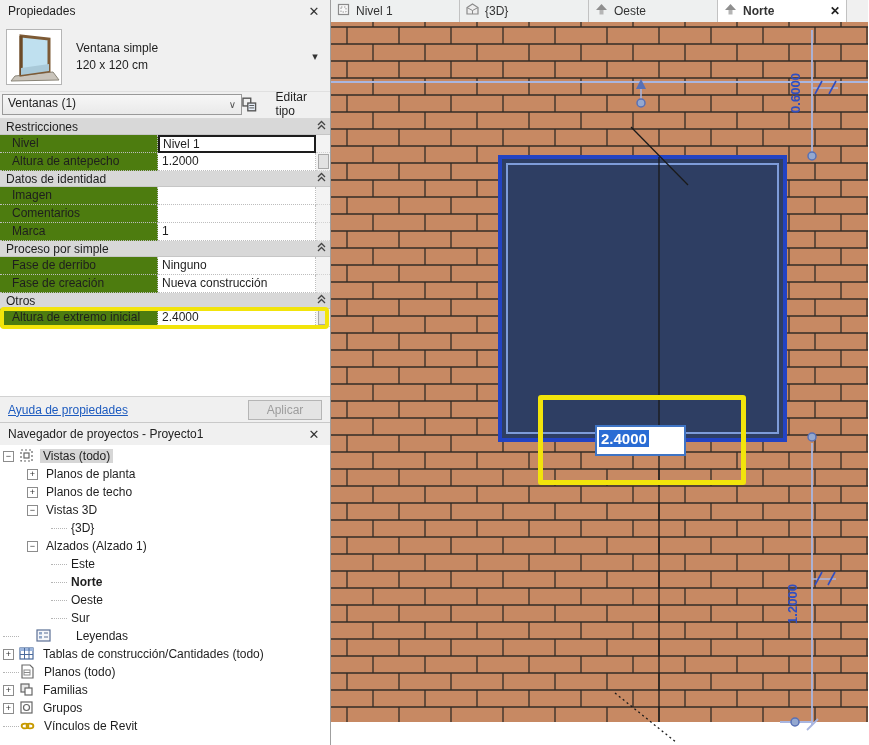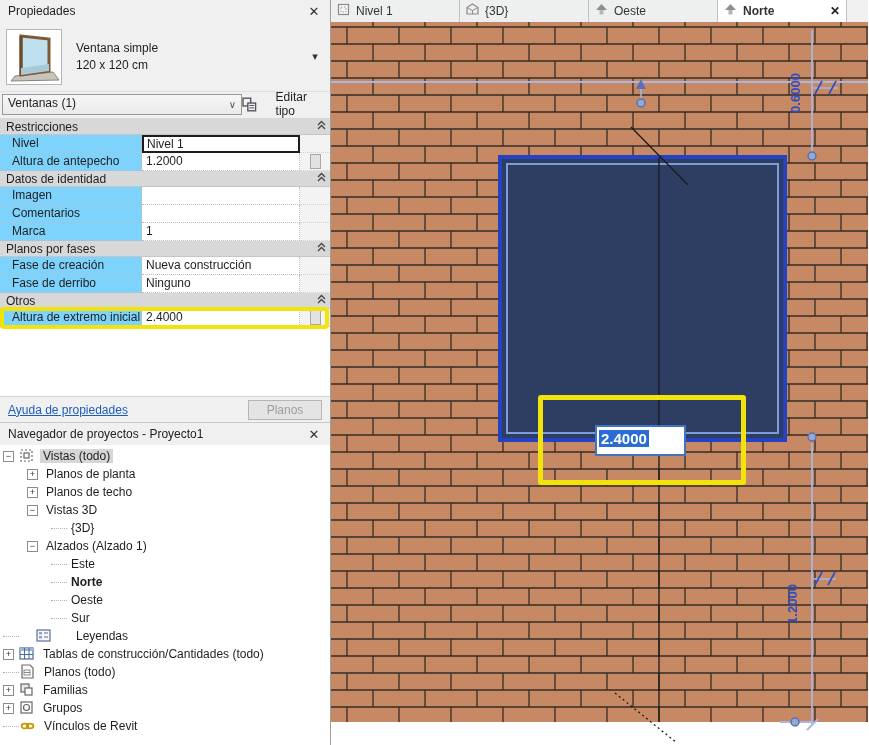--- a/index.html
+++ b/index.html
@@ -25,21 +25,21 @@
   #type-filter { width:240px; height:21px; border:1px solid #999; background:linear-gradient(#f7f7f7,#e9e9e9); display:flex; align-items:flex-end; padding:4px 5px; }
   #type-filter .combo-label { flex:1; }
   #type-filter .combo-chev { color:#555; font-size:10px; }
   #edit-type-btn { flex:1; height:22px; display:flex; align-items:center; justify-content:center; gap:19px; cursor:pointer; }
 
   
   #prop-grid { background:#fff; border-top:1px solid #d9d9d9; }
   .sec-header { height:16px; background:#d8d8d8; border-bottom:1px solid #c6c6c6; display:flex; align-items:center; padding:0 3px 0 6px; font-size:12px; color:#1e1e1e; }
   .sec-header .sec-label { flex:1; }
   .prop-row { height:18px; display:flex; position:relative; }
-  .prop-label { width:142px; background:#7dd3fc; border-bottom:1px dotted #bdbdbd; border-right:1px dotted #bdbdbd; padding:1px 4px 0 12px; white-space:nowrap; overflow:hidden; }
+  .prop-label { width:158px; background:#4d7c0f; border-bottom:1px dotted #bdbdbd; border-right:1px dotted #bdbdbd; padding:1px 4px 0 12px; white-space:nowrap; overflow:hidden; }
   .prop-value { width:158px; background:#fff; border-bottom:1px dotted #bdbdbd; border-right:1px dotted #bdbdbd; padding:1px 4px 0 4px; white-space:nowrap; overflow:hidden; }
   .prop-value.focused { border:2px solid #1d1d1d; padding:0 3px; }
   .prop-gutter { flex:1; background:#f3f3f3; border-bottom:1px dotted #d2d2d2; display:flex; align-items:center; justify-content:center; }
   .gutter-btn { width:11px; height:15px; background:#e2e2e2; border:1px solid #a8a8a8; cursor:pointer; }
   .row-highlight { position:absolute; left:0; top:-2px; right:1px; bottom:-2px; border:4px solid #f2e40b; border-radius:4px; pointer-events:none; z-index:3; }
   #grid-filler { background:#fff; height:69px; }
 
   
   #help-bar { height:26px; background:#f0f0f0; border-top:1px solid #d2d2d2; display:flex; align-items:center; padding:0 8px; }
   #help-link { color:#1d5bbf; text-decoration:underline; cursor:pointer; flex:1; }
@@ -150,34 +150,34 @@
             <div class="prop-label">Comentarios</div>
             <div class="prop-value"></div>
             <div class="prop-gutter"></div>
           </div>
           <div class="prop-row">
             <div class="prop-label">Marca</div>
             <div class="prop-value">1</div>
             <div class="prop-gutter"></div>
           </div>
           <div class="sec-header">
-            <span class="sec-label">Planos por fases</span>
+            <span class="sec-label">Proceso por simple</span>
             <span><svg width="11" height="11" viewBox="0 0 11 11">
                 <polyline points="2,5 5.5,1.5 9,5" fill="none" stroke="#444" stroke-width="1.3"></polyline>
                 <polyline points="2,9 5.5,5.5 9,9" fill="none" stroke="#444" stroke-width="1.3"></polyline>
               </svg></span>
           </div>
           <div class="prop-row">
+            <div class="prop-label">Fase de derribo</div>
+            <div class="prop-value">Ninguno</div>
+            <div class="prop-gutter"></div>
+          </div>
+          <div class="prop-row">
             <div class="prop-label">Fase de creación</div>
             <div class="prop-value">Nueva construcción</div>
-            <div class="prop-gutter"></div>
-          </div>
-          <div class="prop-row">
-            <div class="prop-label">Fase de derribo</div>
-            <div class="prop-value">Ninguno</div>
             <div class="prop-gutter"></div>
           </div>
           <div class="sec-header">
             <span class="sec-label">Otros</span>
             <span><svg width="11" height="11" viewBox="0 0 11 11">
                 <polyline points="2,5 5.5,1.5 9,5" fill="none" stroke="#444" stroke-width="1.3"></polyline>
                 <polyline points="2,9 5.5,5.5 9,9" fill="none" stroke="#444" stroke-width="1.3"></polyline>
               </svg></span>
           </div>
           <div class="prop-row">
@@ -186,21 +186,21 @@
             <div class="prop-gutter">
               <span class="gutter-btn"></span>
             </div>
             <div class="row-highlight"></div>
           </div>
         </div>
       <div id="grid-filler"></div>
 
       <div id="help-bar">
         <span id="help-link">Ayuda de propiedades</span>
-        <span id="apply-btn">Planos</span>
+        <span id="apply-btn">Aplicar</span>
       </div>
     </section>
 
     <section id="browser-panel">
       <div class="panel-header">
         <span class="ph-title">Navegador de proyectos - Proyecto1</span>
         <span class="ph-close">✕</span>
       </div>
       <div id="tree">
           <div class="tree-row" style="padding-left: 3px;">

